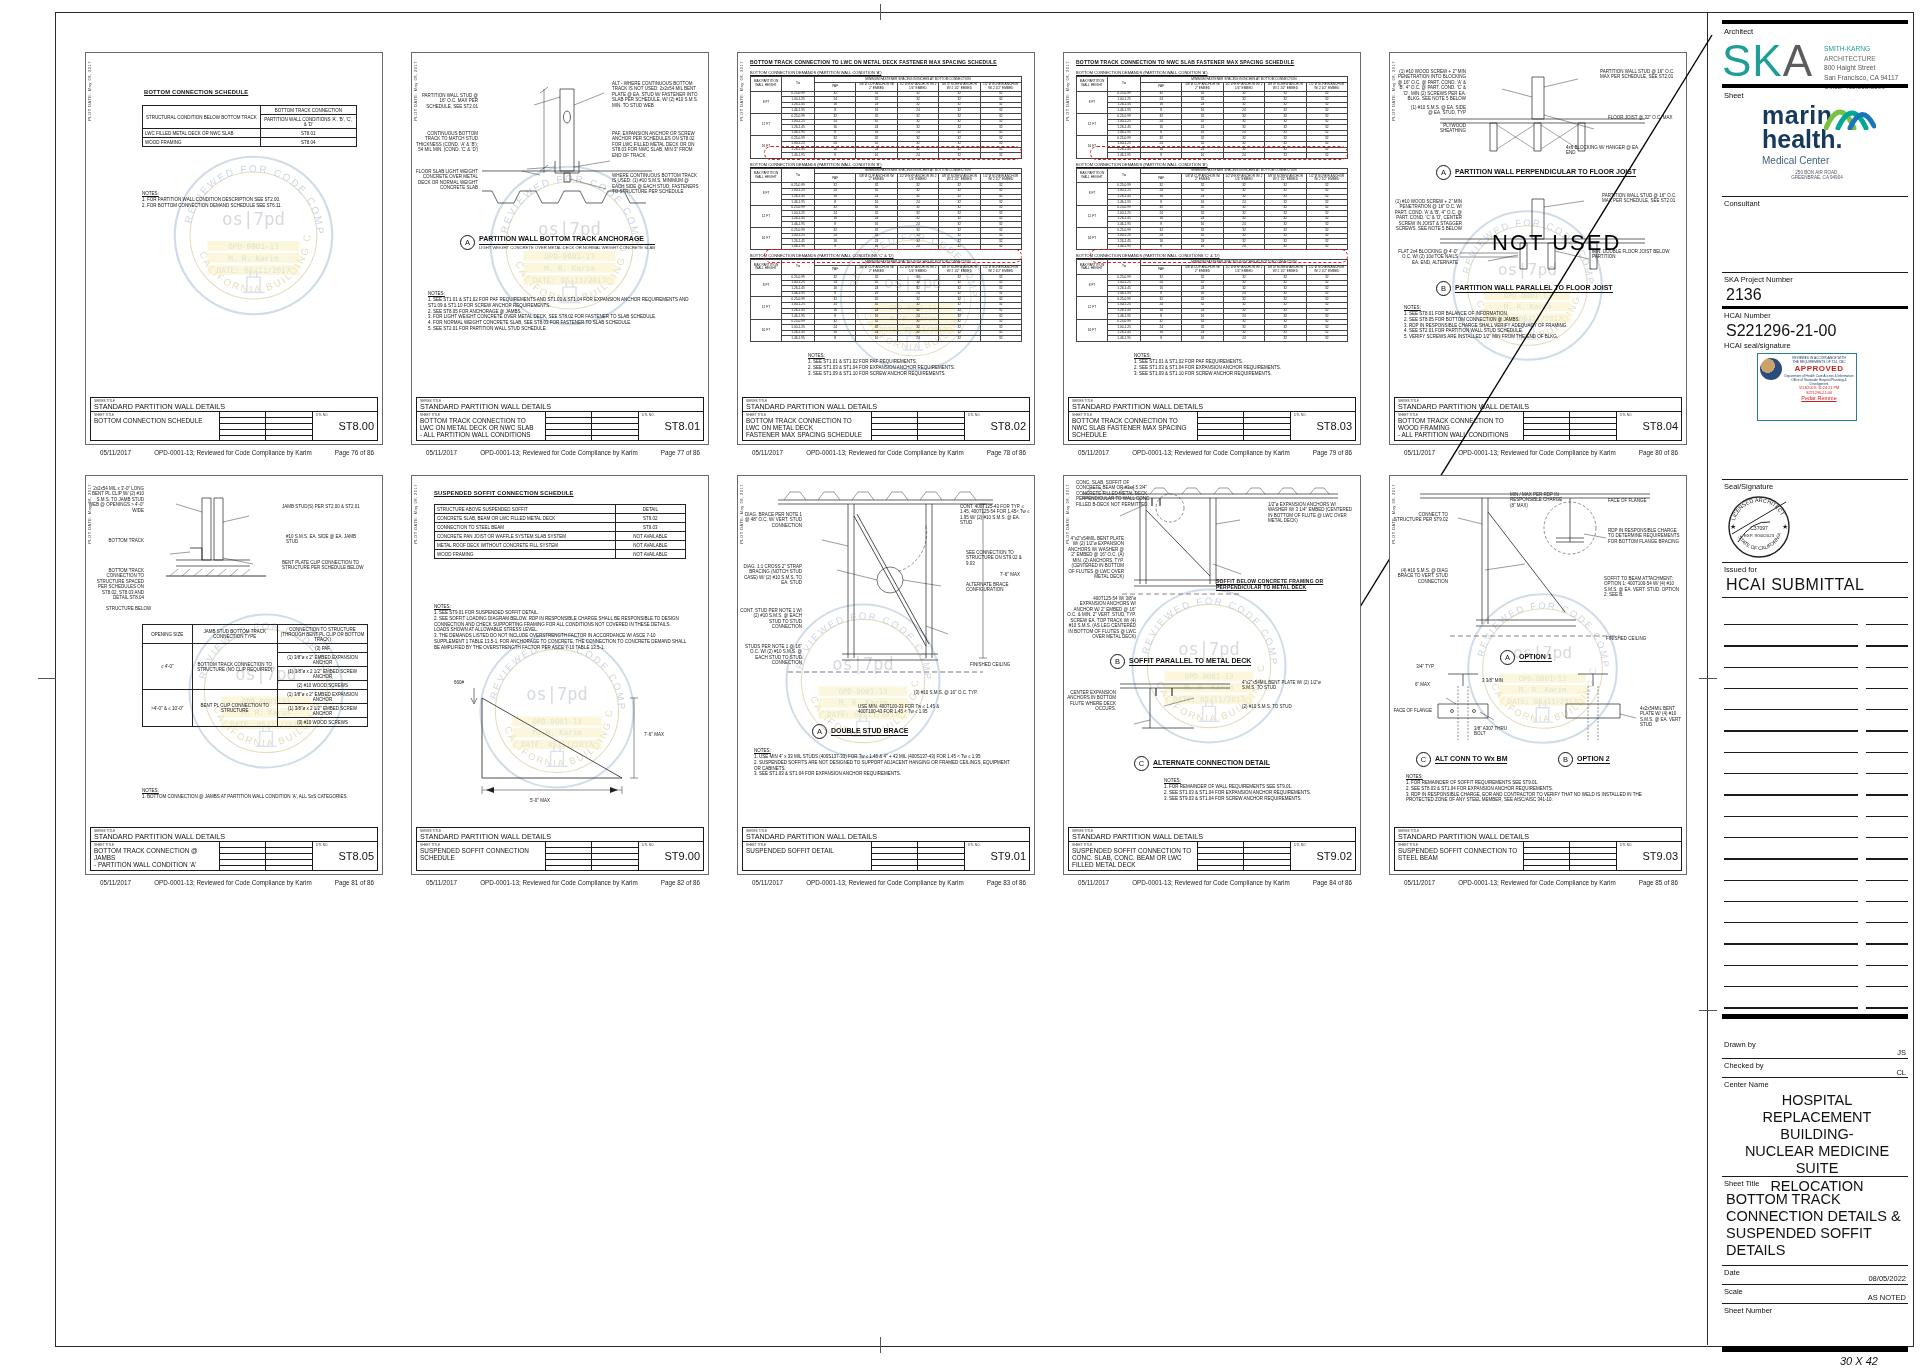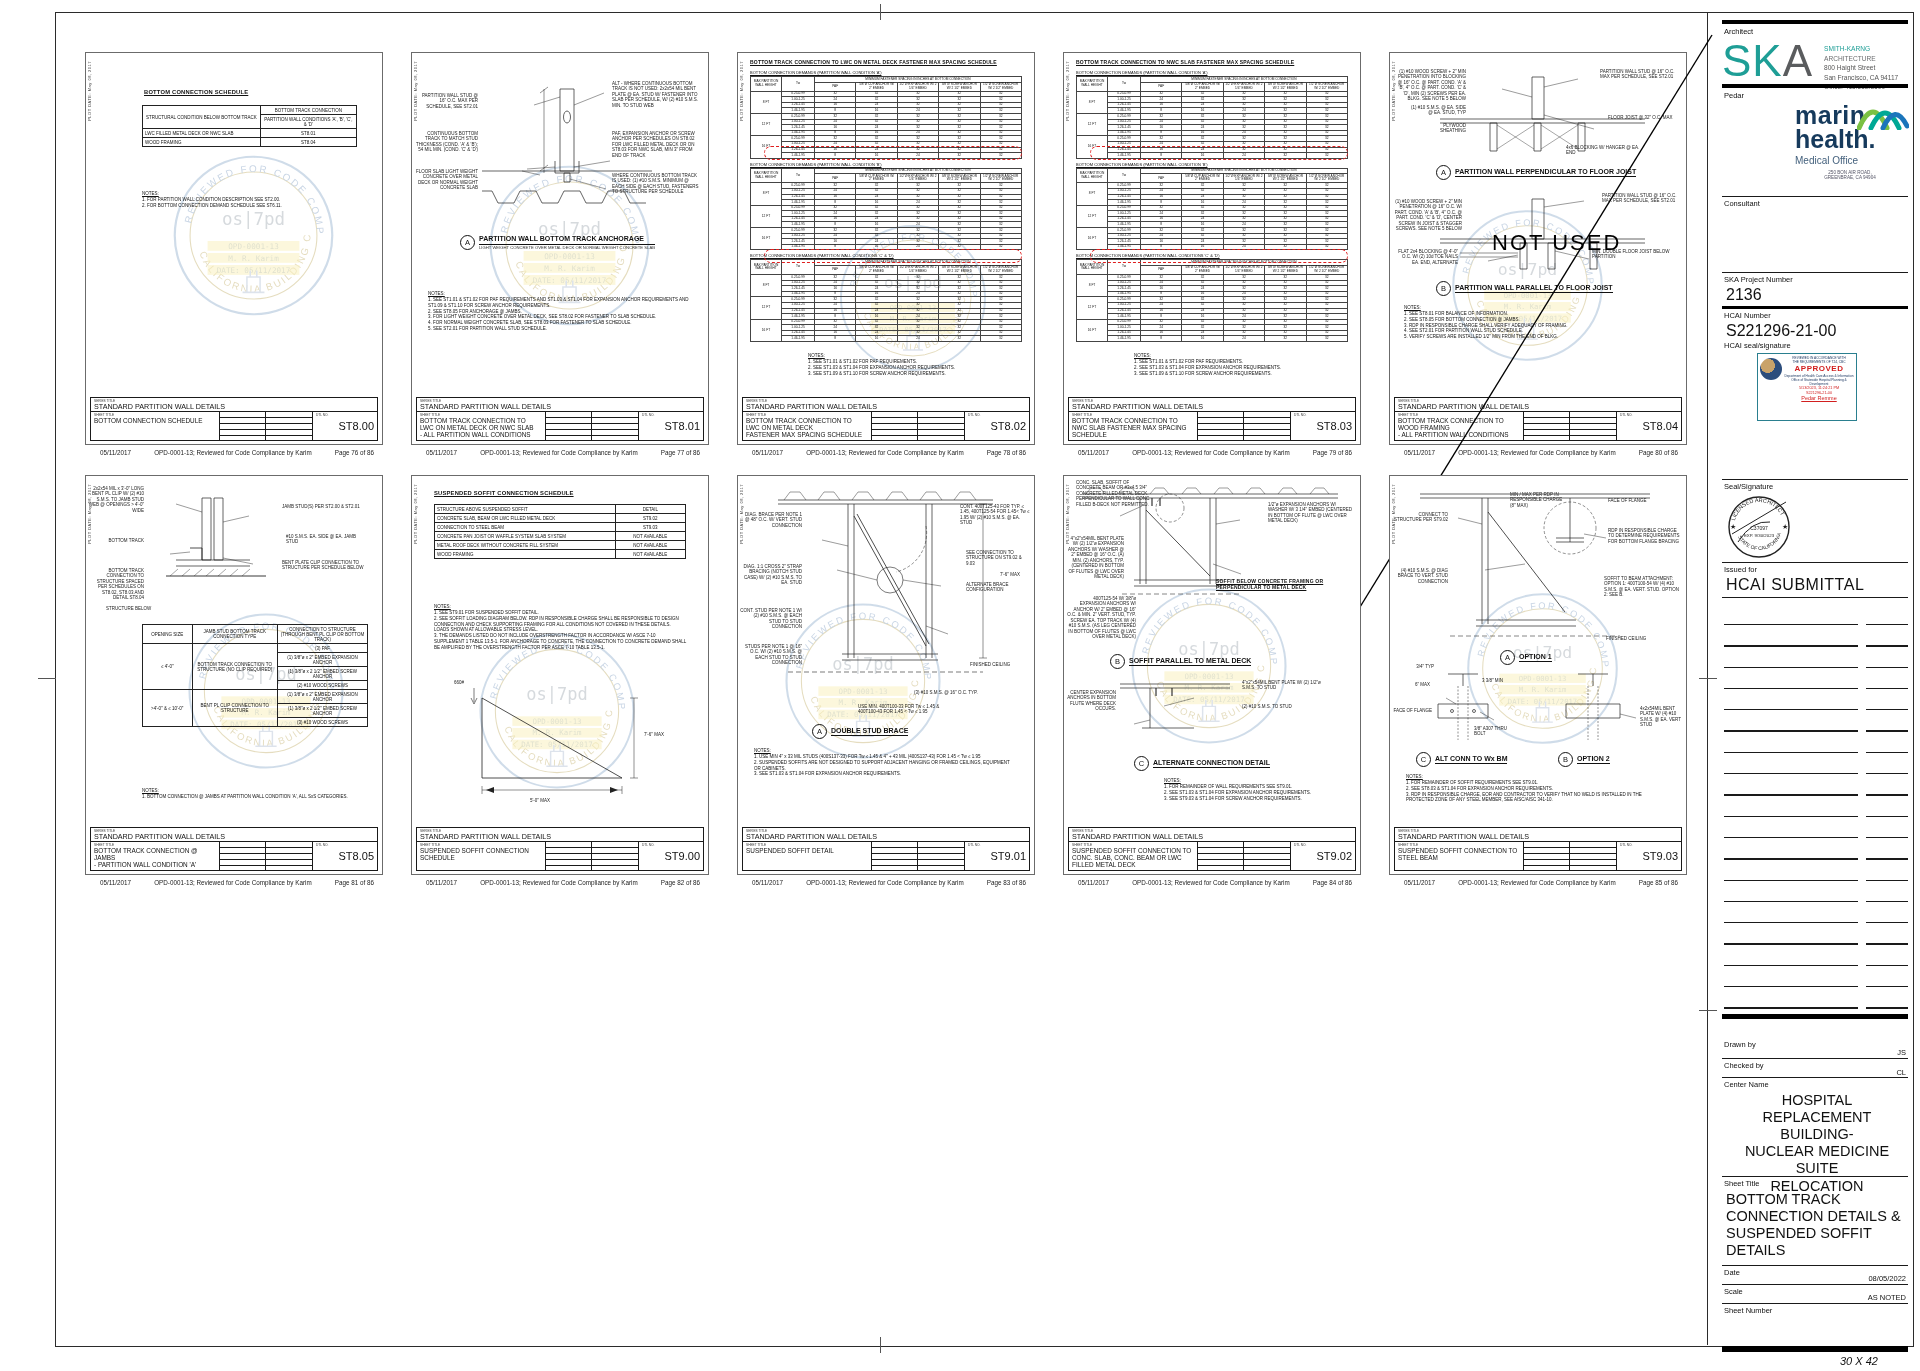--- a/index.html
+++ b/index.html
@@ -1671,32 +1671,32 @@
     <div class="ska-logo" style="left:1722px;top:36px;">
       <span class="ska-teal">SK</span><span class="ska-gray">A</span>
     </div>
     <div class="firm" style="left:1824px;top:44px;width:84px;">
       <div><b>SMITH-KARNG</b><span style="color:#6b6d6f;"> ARCHITECTURE</span></div>
       <div>800 Haight Street</div>
       <div>San Francisco, CA 94117</div>
       <div>Office:        415.552.3600</div>
     </div>
     <div class="tb-bar" style="left:1722px;top:84px;width:186px;height:4px;"></div>
-    <div class="tb-lbl" style="left:1724px;top:91px;">Pedar</div>
-    <div class="marin" style="left:1762px;top:104px;width:110px;margin-left:33px;">
+    <div class="tb-lbl" style="left:1724px;top:91px;">Sheet</div>
+    <div class="marin" style="left:1762px;top:104px;width:110px;">
       <div style="position:relative;">
         <div class="m1">marin</div>
         <svg width="52" height="34" viewBox="0 0 52 34" style="position:absolute;left:62px;top:-8px;">
           <path d="M2,32 Q16,0 30,32" fill="none" stroke="#7ac143" stroke-width="5" stroke-linecap="round"></path>
           <path d="M14,32 Q28,2 42,32" fill="none" stroke="#00a895" stroke-width="5" stroke-linecap="round"></path>
           <path d="M26,32 Q38,6 50,30" fill="none" stroke="#1b75bb" stroke-width="5" stroke-linecap="round"></path>
         </svg>
         <div class="m2">health.</div>
       </div>
-      <div class="m3">Medical Office</div>
+      <div class="m3">Medical Center</div>
       <div class="m4"><span>250 BON AIR ROAD,</span><br><span>GREENBRAE, CA 94904</span></div>
     </div>
     <div class="tb-line" style="left:1722px;top:196px;width:186px;"></div>
     <div class="tb-lbl" style="left:1724px;top:199px;">Consultant</div>
 
     <div class="tb-line" style="left:1722px;top:272px;width:186px;"></div>
     <div class="tb-lbl" style="left:1724px;top:275px;">SKA Project Number</div>
     <div class="bigval" style="left:1726px;top:286px;">2136</div>
     <div class="tb-bar" style="left:1722px;top:306px;width:186px;height:3px;"></div>
     <div class="tb-lbl" style="left:1724px;top:311px;">HCAI Number</div>

